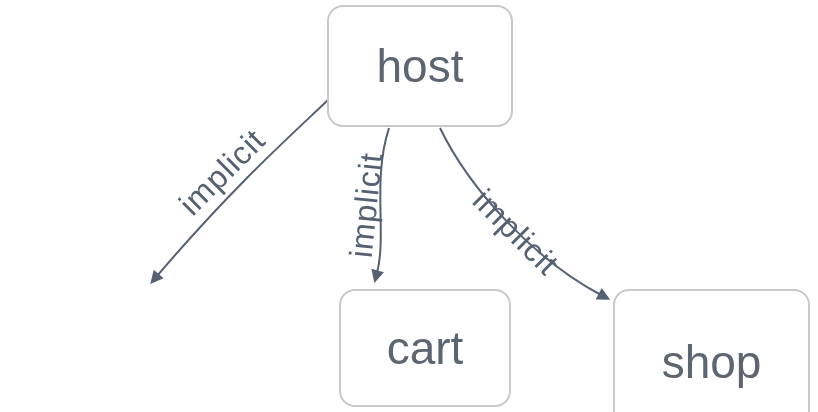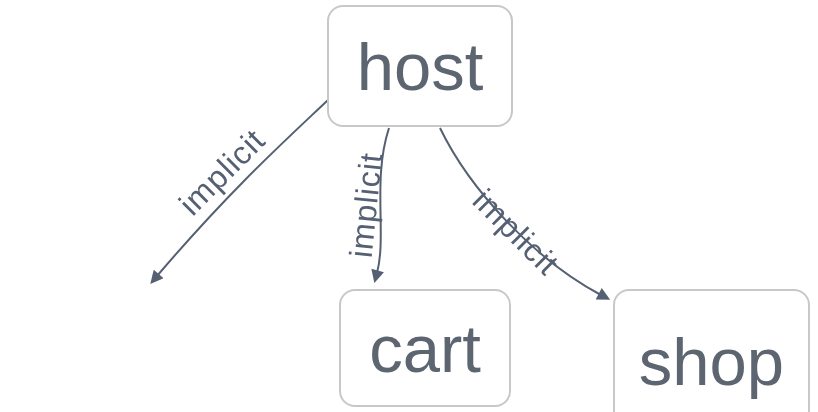--- a/index.html
+++ b/index.html
@@ -46,21 +46,21 @@
     position: absolute;
     background: var(--node-fill);
     border: 2px solid var(--node-border);
     border-radius: 16px;
     display: flex;
     align-items: center;
     justify-content: center;
   }
   .node-label {
     color: var(--node-text);
-    font-size: 67px;
+    font-size: 46px;
     line-height: 1;
     white-space: nowrap;
   }
   .node-host  { left: 327px; top: 5px;   width: 186px; height: 122px; }
   .node-about { left: 3px;   top: 289px; width: 226px; height: 118px; }
   .node-cart  { left: 339px; top: 289px; width: 172px; height: 118px; }
   .node-shop  { left: 613px; top: 289px; width: 197px; height: 145px; }
 </style>
 </head>
 <body>

